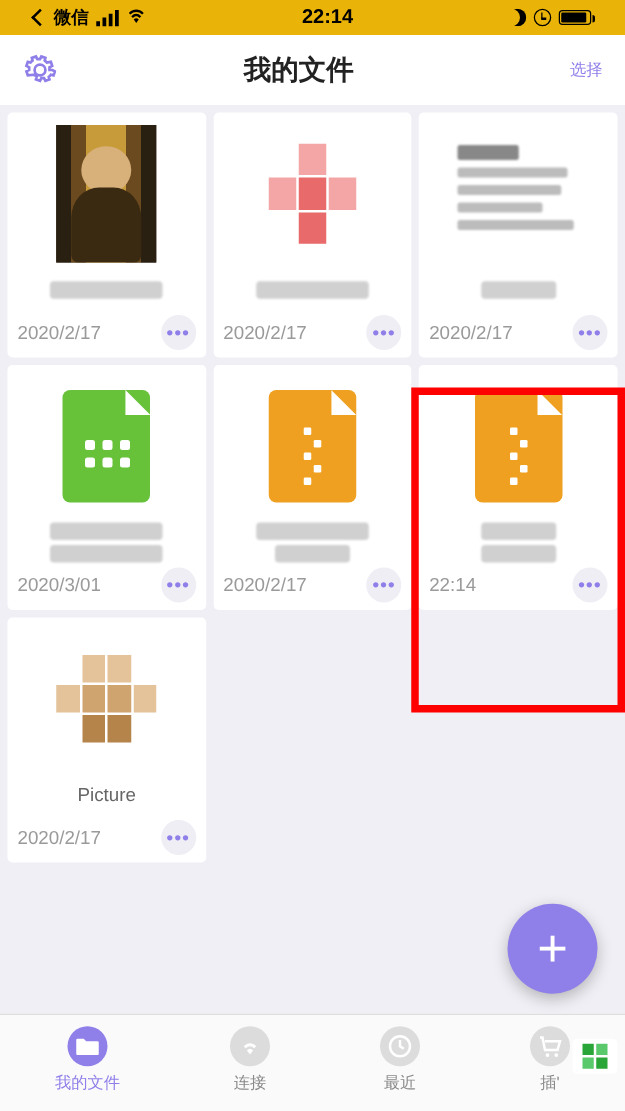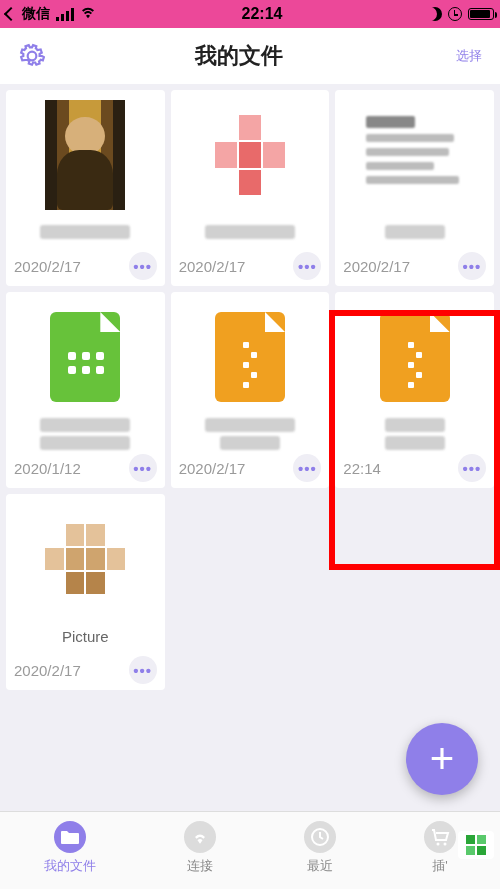--- a/index.html
+++ b/index.html
@@ -7,25 +7,25 @@
     width: 500px;
     height: 889px;
     font-family: -apple-system, "Helvetica Neue", Arial, sans-serif;
     background: #f0eff5;
     position: relative;
     overflow: hidden;
   }
   
   .status-bar {
     height: 28px;
-    background: #ec4899;
+    background: #eab308;
     display: flex;
     align-items: center;
     justify-content: space-between;
-    padding: 0 6px;
+    padding: 0 27px;
     font-size: 14px;
     font-weight: 600;
   }
   .status-left { display: flex; align-items: center; gap: 6px; }
   .status-right { display: flex; align-items: center; gap: 6px; }
   .sig-bars { display: inline-flex; align-items: flex-end; gap: 2px; }
   .sig-bars span { width: 3px; background: #000; display: inline-block; }
   .sig-bars span:nth-child(1){height:4px;}
   .sig-bars span:nth-child(2){height:7px;}
   .sig-bars span:nth-child(3){height:10px;}
@@ -308,21 +308,21 @@
             <span></span>
             <span></span>
           </div>
         </div>
     </div>
     <div class="fname">
         <div class="blur-line"></div>
         <div class="blur-line"></div>
       </div>
     <div class="card-footer">
-      <span>2020/1/12</span>
+      <span>2020/3/01</span>
       <span class="more-btn">•••</span>
     </div>
   </div>
 
   <div class="card">
     <div class="thumb">
       <div class="orange-doc">
           <div class="zip">
             <span></span>
             <span></span>

